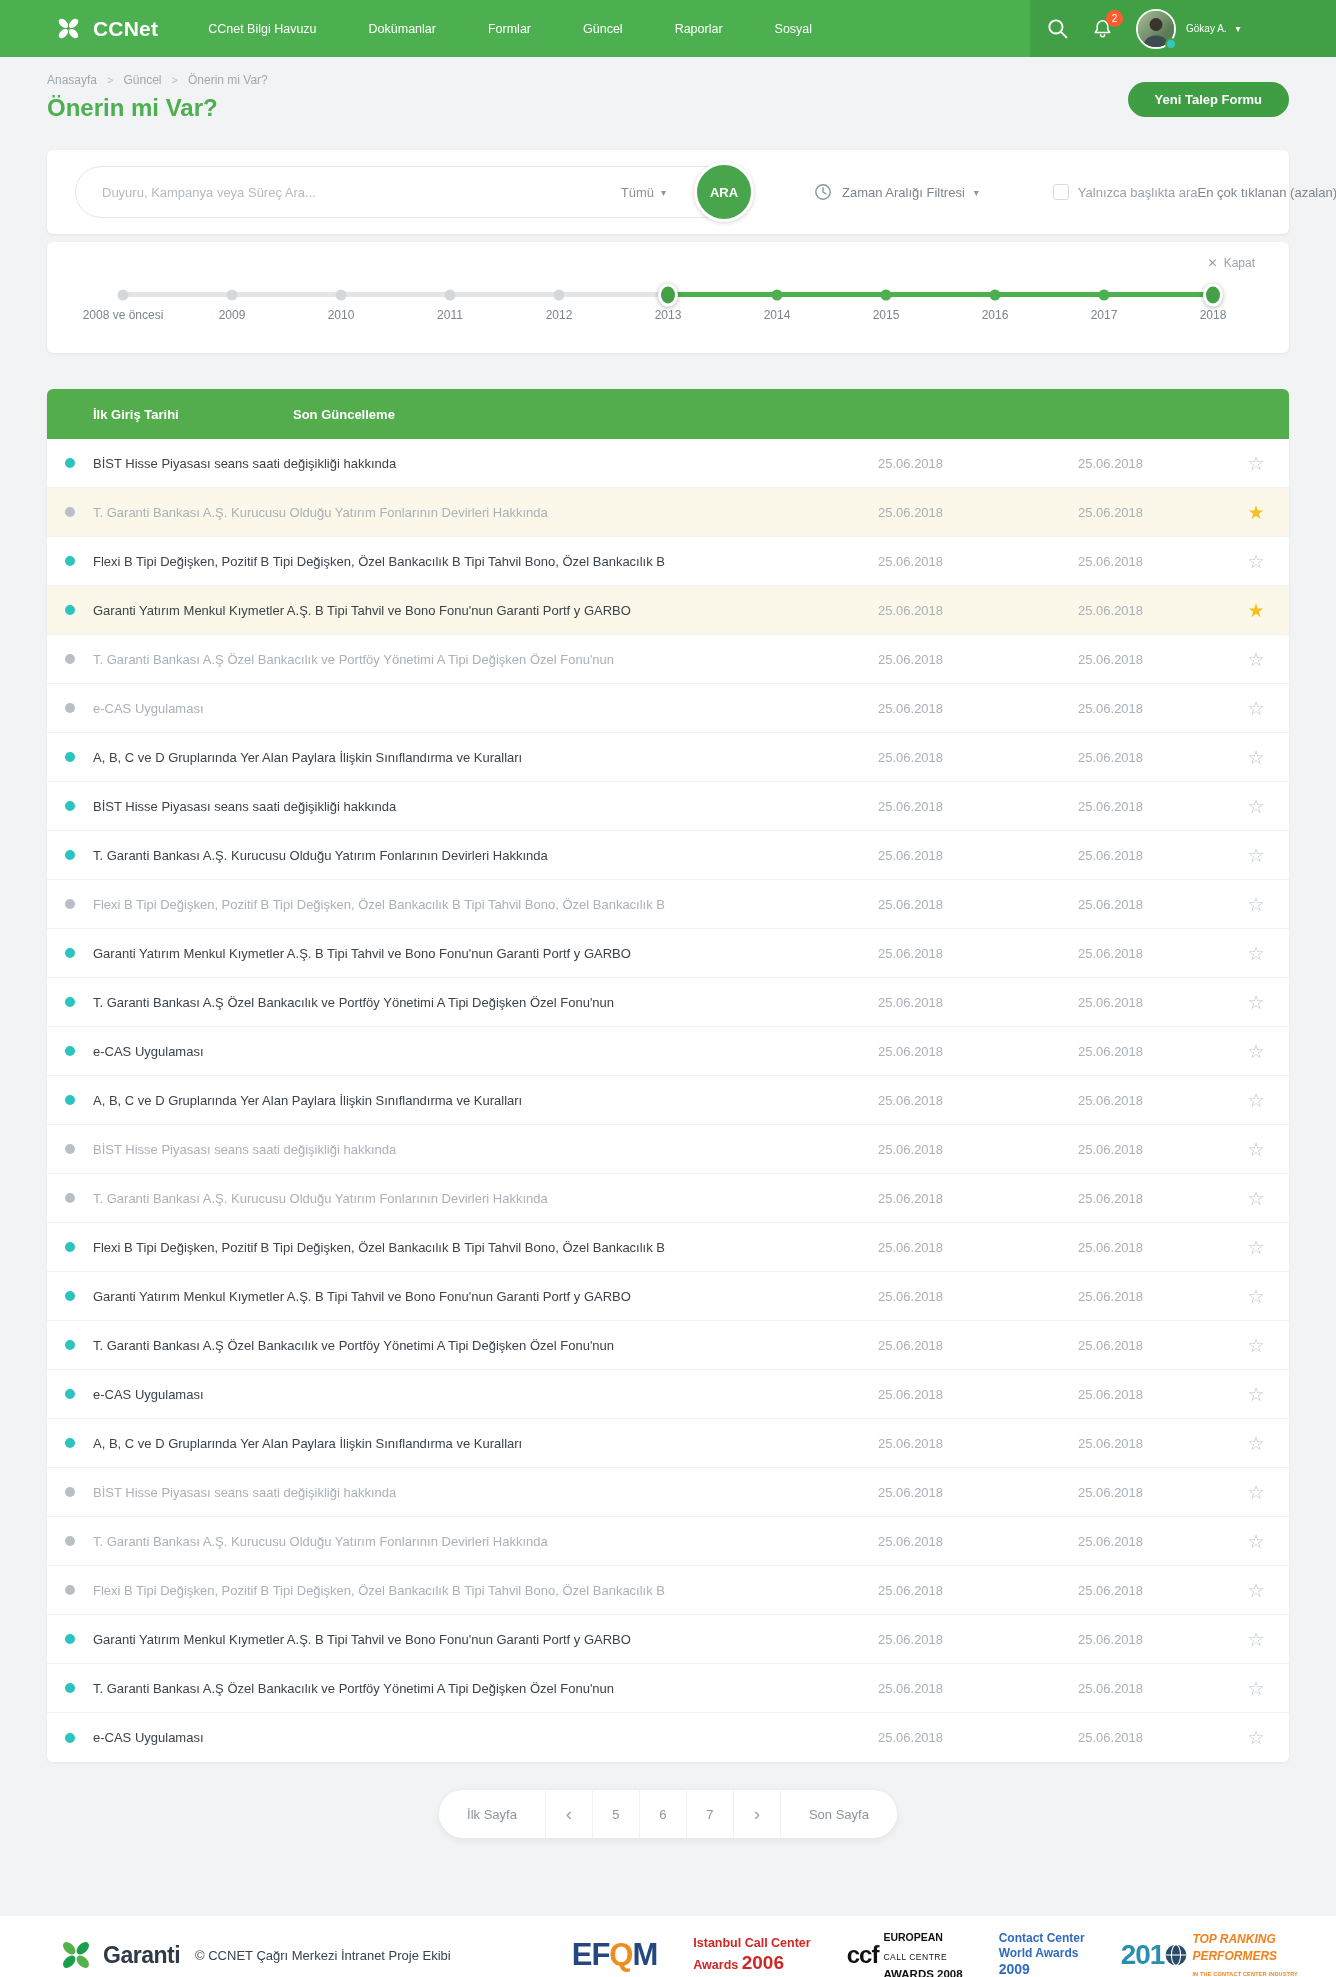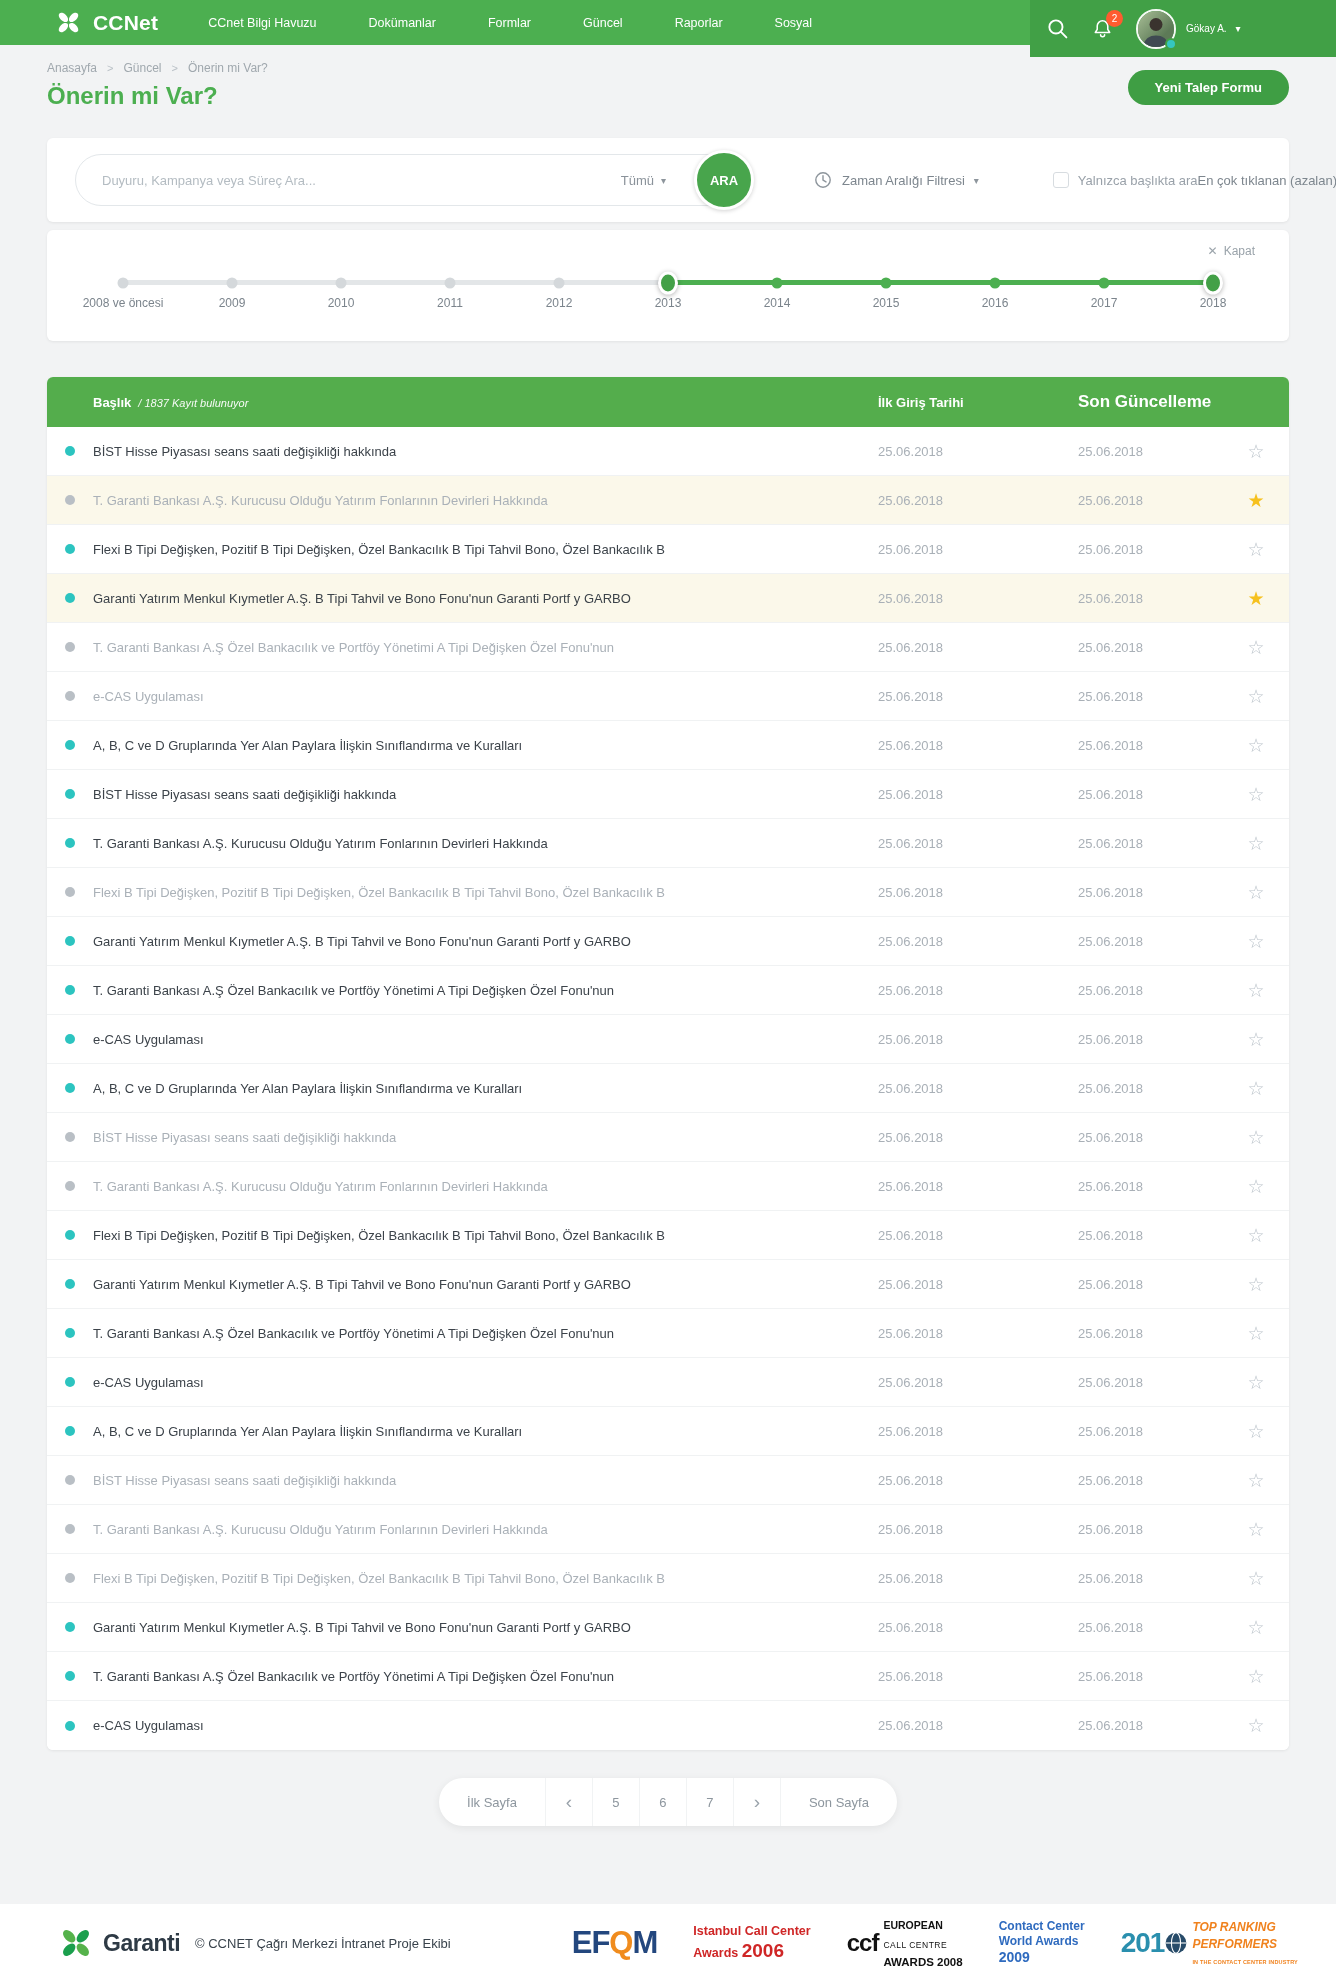--- a/index.html
+++ b/index.html
@@ -6,22 +6,22 @@
   html,body { margin:0; padding:0; }
   body {
     width:1336px; min-height:1977px;
     background:#f2f3f4;
     font-family:"Liberation Sans", sans-serif;
     -webkit-font-smoothing:antialiased;
   }
 
   
   .topbar {
-    height:45px; background:#4caf50;
-    display:flex; 
+    height:57px; background:#4caf50;
+    display:flex; align-items:center;
   }
   .brand { display:flex; align-items:center; gap:11px; padding-left:55px; cursor:pointer; }
   .brand-name { color:#fff; font-size:21px; font-weight:bold; letter-spacing:.2px; }
   .mainnav { display:flex; align-items:center; margin-left:24px; }
   .nav-item { color:#fff; font-size:12.5px; padding:0 26px; cursor:pointer; white-space:nowrap; }
   .user-area {
     margin-left:auto; height:57px; width:306px; background:#41a046;
     display:flex; align-items:center; padding:0 76px 0 16px;
   }
   .icon-btn { position:relative; background:none; border:none; padding:0; margin-right:22px; cursor:pointer; display:flex; }
@@ -97,21 +97,21 @@
     box-shadow:0 1px 5px rgba(0,0,0,.3); }
   .tl-label { position:absolute; top:16px; transform:translateX(-50%); color:#7b848c; font-size:12px;
     white-space:nowrap; cursor:pointer; }
 
   
   .table-card { margin-top:36px; overflow:hidden; padding:0; }
   .thead { display:flex; align-items:center; height:50px; background:#54ad4c; color:#fff; padding:0 10px 0 46px; }
   .th-title { flex:1; font-size:13px; font-weight:bold; display:flex; align-items:baseline; }
   .th-count { font-size:11px; font-weight:normal; font-style:italic; margin-left:7px; opacity:.95; }
   .th-first { width:200px; flex:none; font-size:13px; font-weight:bold; }
-  .th-upd { width:155px; flex:none; font-size:17px; font-weight:bold; }
+  .th-upd { width:155px; flex:none; font-size:13px; font-weight:bold; }
   .th-star { width:46px; flex:none; }
   .row { display:flex; align-items:center; height:49px; padding:0 10px 0 18px; border-bottom:1px solid #f0f2f3; cursor:pointer; background:#fff; }
   .row:last-child { border-bottom:none; }
   .row.highlight { background:#fbf8ea; }
   .dot { width:10px; height:10px; border-radius:50%; background:#2cc4c0; margin-right:18px; flex:none; }
   .dot.gray { background:#b9bfc5; }
   .row-title { flex:1; font-size:13px; color:#3c434a; white-space:nowrap; overflow:hidden; text-overflow:ellipsis; padding-right:16px; }
   .row.muted .row-title { color:#aab1b8; }
   .col-date { flex:none; font-size:13px; color:#a9b0b7; }
   .col-first { width:200px; }
@@ -275,24 +275,20 @@
         <span class="tl-label" style="left: 80%;">2016</span>
         <span class="tl-dot active" style="left: 90%;"></span>
         <span class="tl-label" style="left: 90%;">2017</span>
         <span class="tl-dot selected" style="left: 100%;"></span>
         <span class="tl-label" style="left: 100%;">2018</span>
       </div>
   </div>
 
   <div class="card table-card">
     <div class="thead">
-      <span class="th-title">
-        <span>Başlık</span>
-        <span class="th-count">/ 1837 Kayıt bulunuyor</span>
-      </span>
       <span class="th-first">İlk Giriş Tarihi</span>
       <span class="th-upd">Son Güncelleme</span>
       <span class="th-star"></span>
     </div>
     <div id="rows">
         <div class="row">
           <span class="dot"></span>
           <span class="row-title">BİST Hisse Piyasası seans saati değişikliği hakkında</span>
           <span class="col-date col-first">25.06.2018</span>
           <span class="col-date col-upd">25.06.2018</span>

